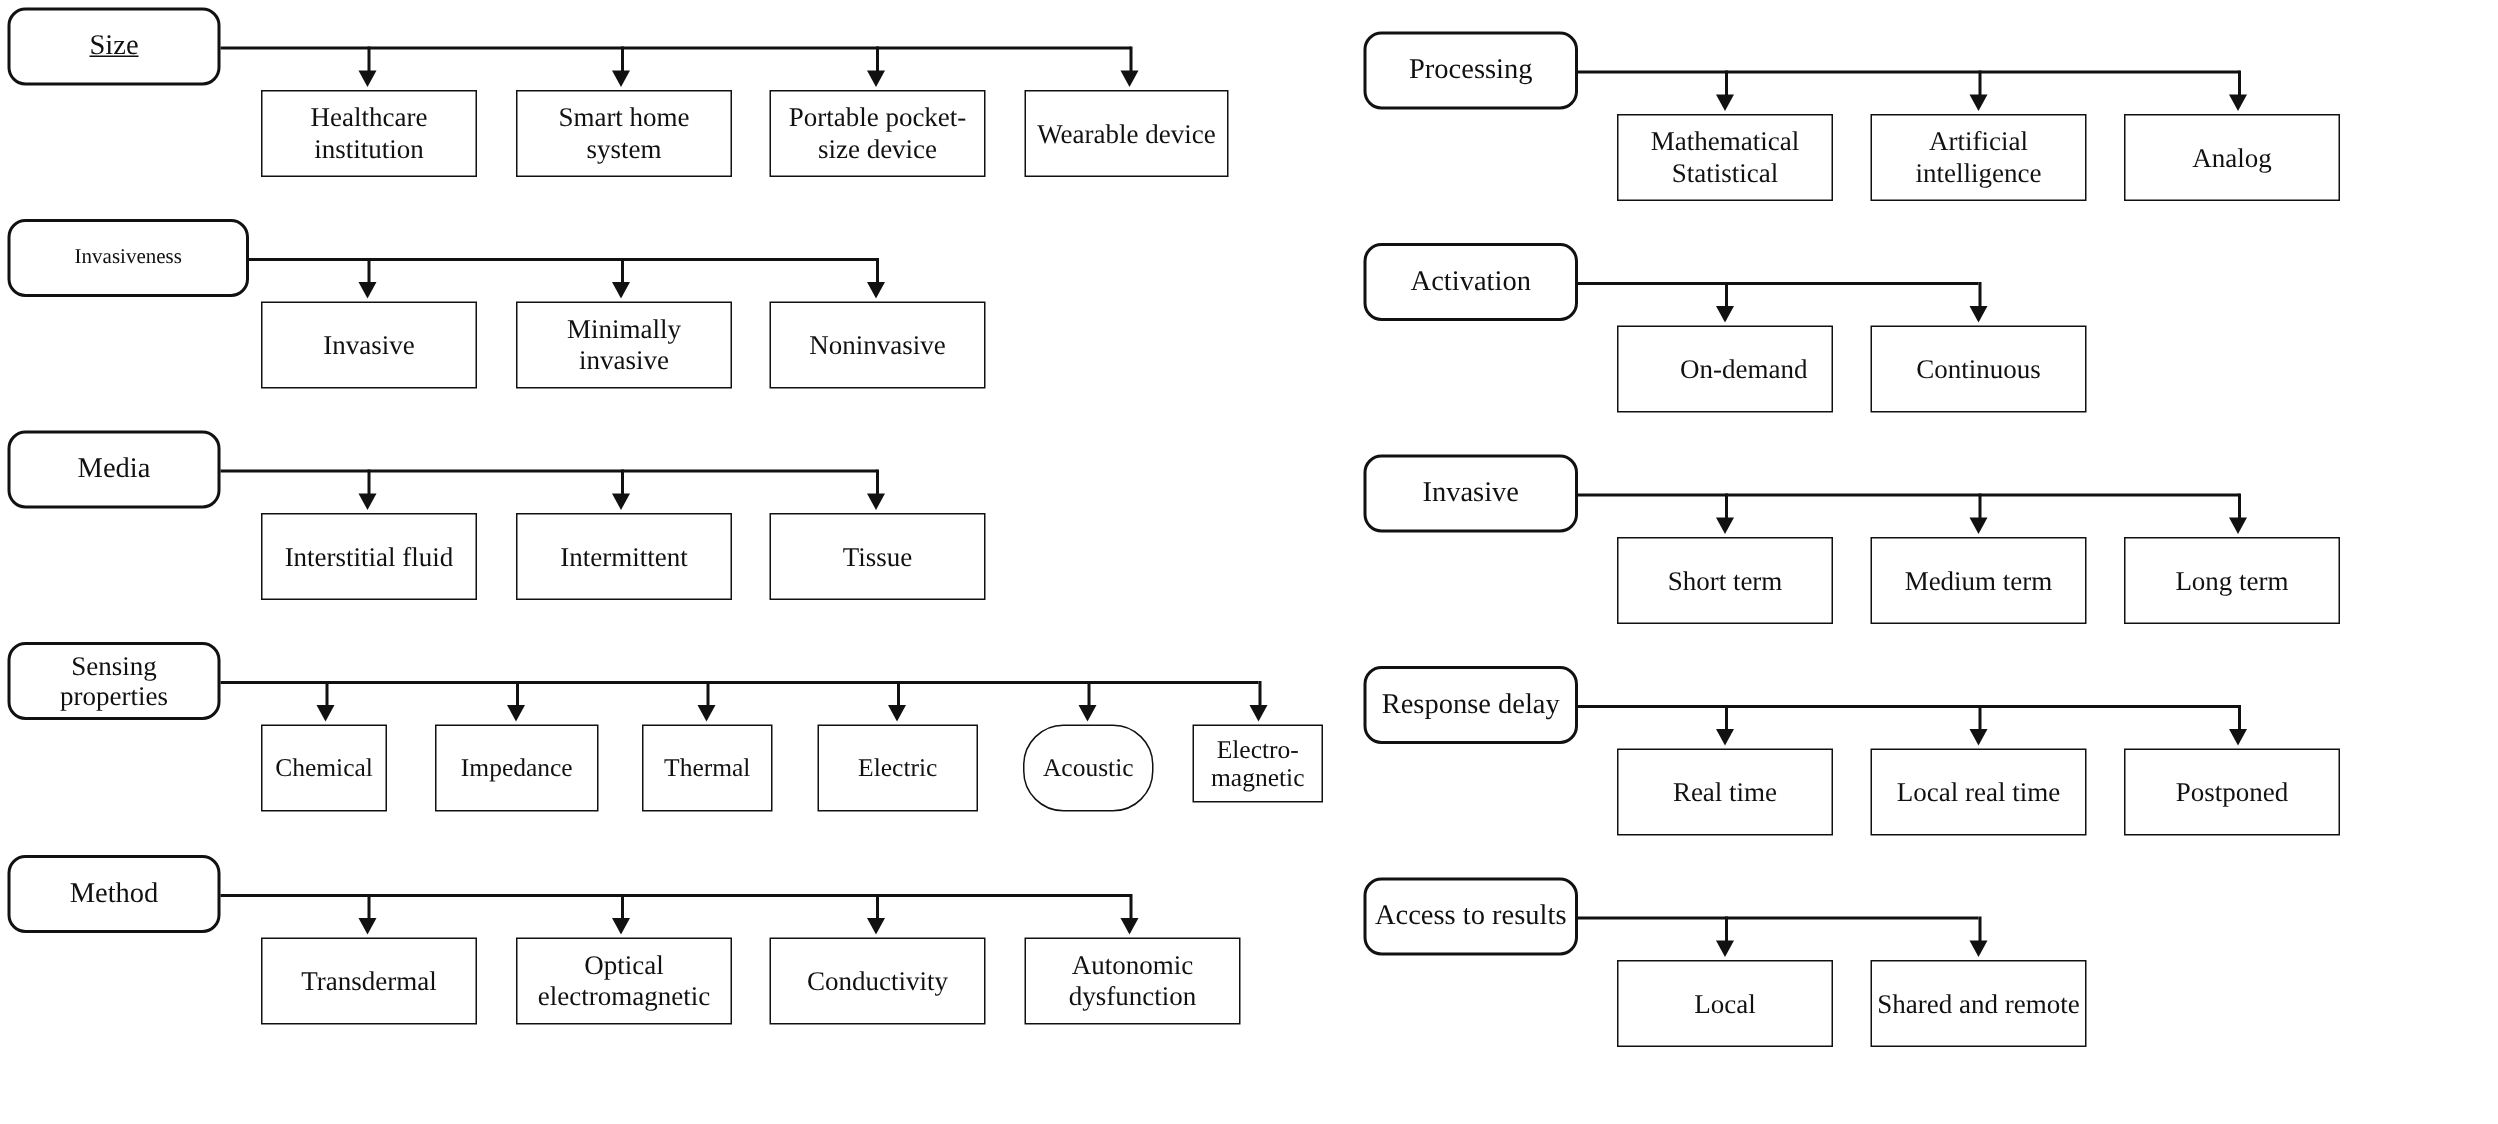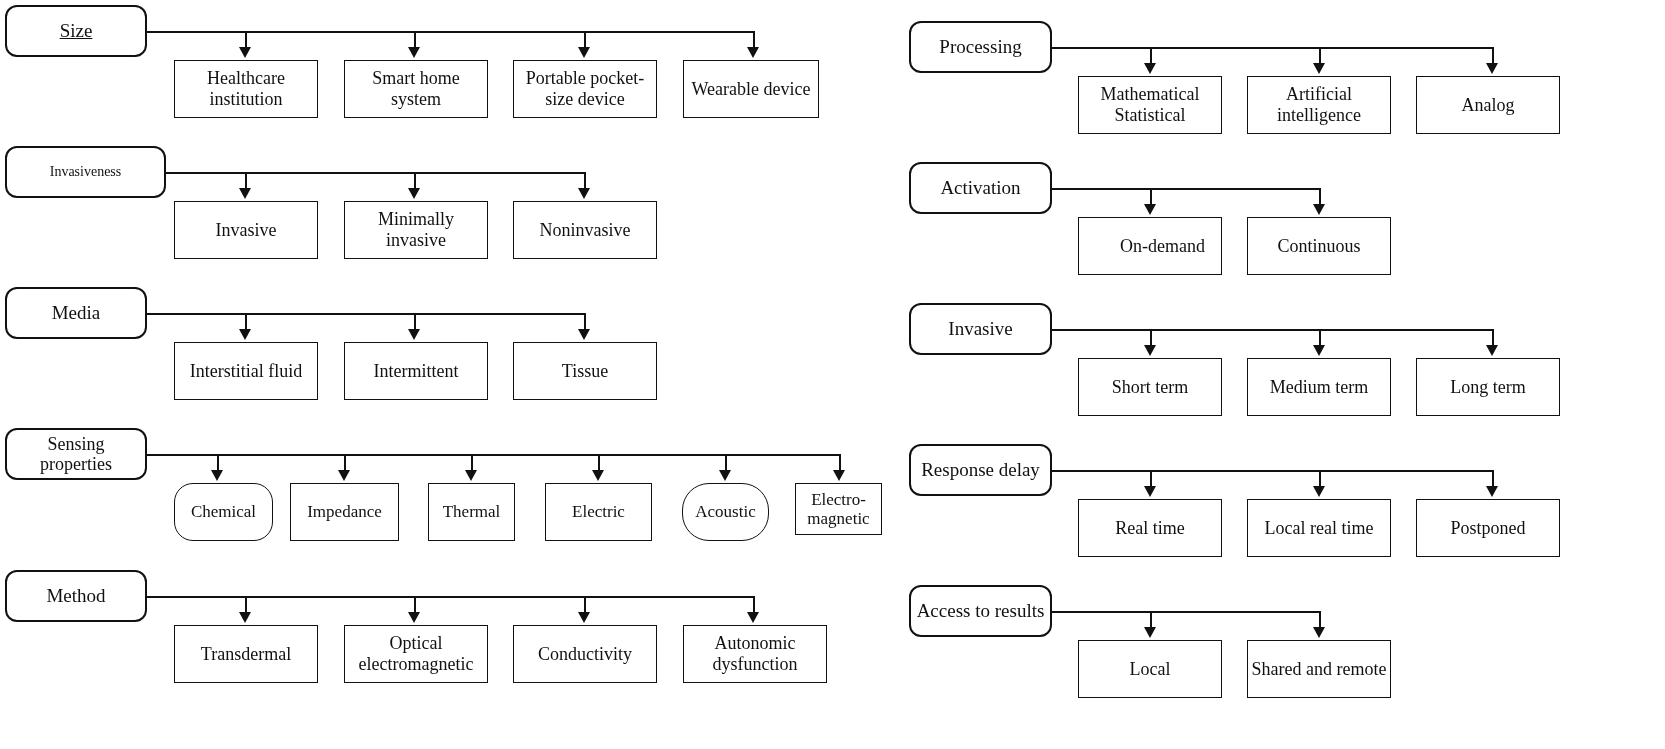--- a/index.html
+++ b/index.html
@@ -176,21 +176,21 @@
 
       <div class="v-drop" style="left:598px; top:454px; height:20px;"></div>
       <div class="arrow-head" style="left:592px; top:470px;"></div>
 
       <div class="v-drop" style="left:725px; top:454px; height:20px;"></div>
       <div class="arrow-head" style="left:719px; top:470px;"></div>
 
       <div class="v-drop" style="left:839px; top:454px; height:20px;"></div>
       <div class="arrow-head" style="left:833px; top:470px;"></div>
 
-      <div class="child-box small" style="left:174px; top:483px; width:99px; height:58px;border-radius:19px;">Chemical</div>
+      <div class="child-box small" style="left:174px; top:483px; width:84px; height:58px;">Chemical</div>
       <div class="child-box small" style="left:290px; top:483px; width:109px; height:58px;">Impedance</div>
       <div class="child-box small" style="left:428px; top:483px; width:87px; height:58px;">Thermal</div>
       <div class="child-box small" style="left:545px; top:483px; width:107px; height:58px;">Electric</div>
       <div class="child-box small" style="left:682px; top:483px; width:87px; height:58px;border-radius:27px;">Acoustic</div>
       <div class="child-box small" style="left:795px; top:483px; width:87px; height:52px;">Electro-magnetic</div>
     </div>
 
     <div class="group">
       <div class="parent-box" style="left:5px; top:570px; width:142px; height:52px;">Method</div>
 

